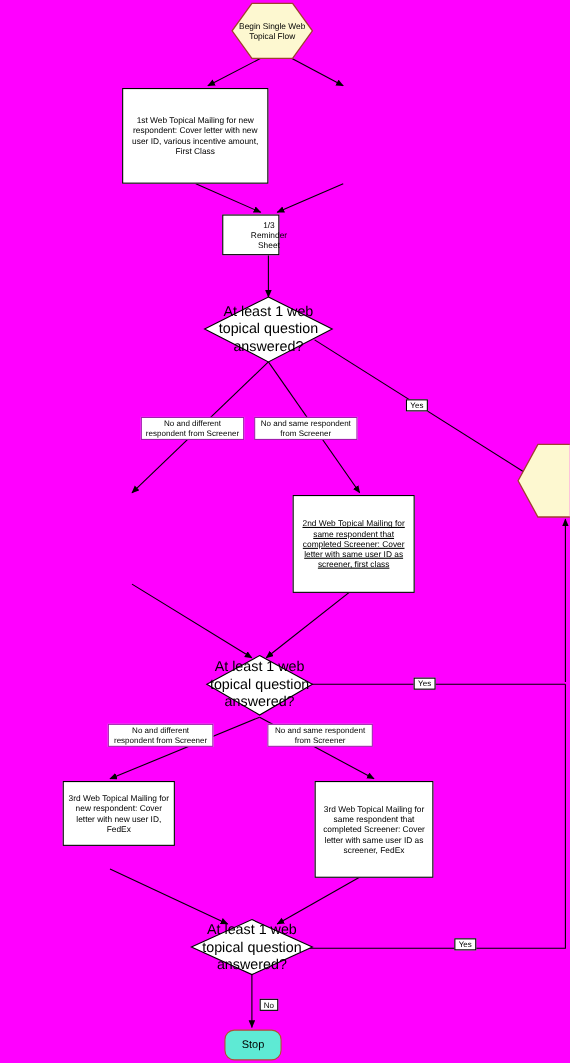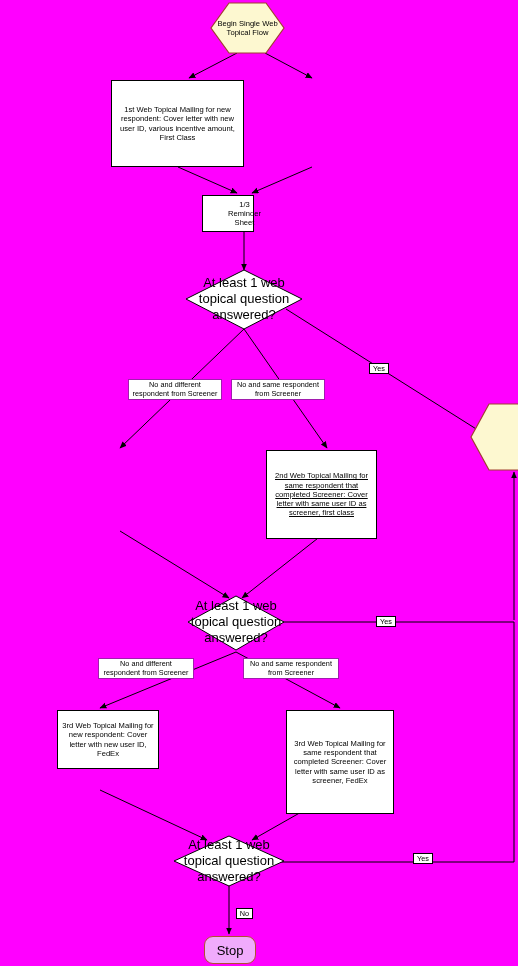--- a/index.html
+++ b/index.html
@@ -15,22 +15,22 @@
         display:flex;align-items:center;justify-content:center;text-align:center;
         line-height:1.25;color:#000;font-size:7.6px;}
   .lbl{position:absolute;background:#ffffff;border:1px solid #a21caf;box-sizing:border-box;
         display:flex;align-items:center;justify-content:center;text-align:center;
         font-size:7.3px;color:#000;line-height:1.2;padding:1px 2px;}
   .smalllbl{position:absolute;background:#ffffff;border:1px solid #000;box-sizing:border-box;
         display:flex;align-items:center;justify-content:center;text-align:left;
         font-size:7.3px;color:#000;padding:0 0;}
   .diamondtext{position:absolute;display:flex;align-items:center;justify-content:center;
         text-align:center;font-size:13px;color:#000;line-height:1.25;}
-  .stop{position:absolute;background:#f0abfc;border:1px solid #b05030;border-radius:9px;
-        display:flex;align-items:center;justify-content:center;font-size:13px;color:#000;}
+  .stop{position:absolute;background:#5eead4;border:1px solid #b05030;border-radius:9px;
+        display:flex;align-items:center;justify-content:center;font-size:10px;color:#000;}
 </style>
 </head>
 <body>
 
 <div id="root">
 
   <svg width="518" height="966">
     <defs>
       <marker id="ah" markerWidth="8" markerHeight="8" refX="6.4" refY="3" orient="auto">
         <path d="M0,0 L7,3 L0,6 z" fill="#000"></path>
@@ -108,21 +108,21 @@
     <span>2nd Web Topical Mailing for same respondent that completed Screener: Cover letter with same user ID as screener, first class</span>
   </div>
 
 
   <div class="lbl" style="left:54px;top:658px;width:96px;height:21px;">No and different respondent from Screener</div>
   <div class="lbl" style="left:199px;top:658px;width:96px;height:21px;">No and same respondent from Screener</div>
 
   <div class="node proc" style="left:13px;top:710px;width:102px;height:59px;">
     <span>3rd Web Topical Mailing for new respondent: Cover letter with new user ID, FedEx</span>
   </div>
-  <div class="node proc" style="left:242px;top:710px;width:108px;height:104px;">
+  <div class="node proc" style="left:242px;top:710px;width:108px;height:88px;">
     <span>3rd Web Topical Mailing for same respondent that completed Screener: Cover letter with same user ID as screener, FedEx</span>
   </div>
 
   <div class="smalllbl" style="left:192px;top:908px;width:17px;height:11px;">No</div>
 
   <div class="stop" style="left:160px;top:936px;width:50px;height:26px;">
     <span>Stop</span>
   </div>
 
 </div>

